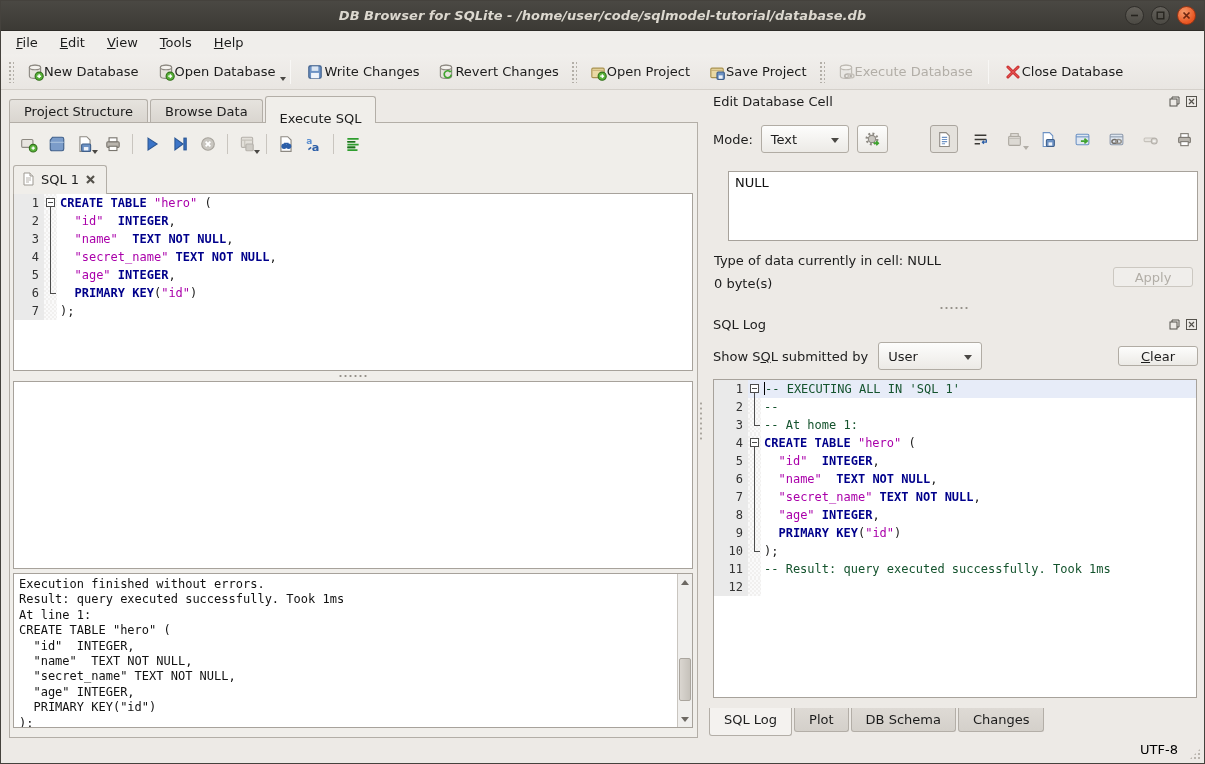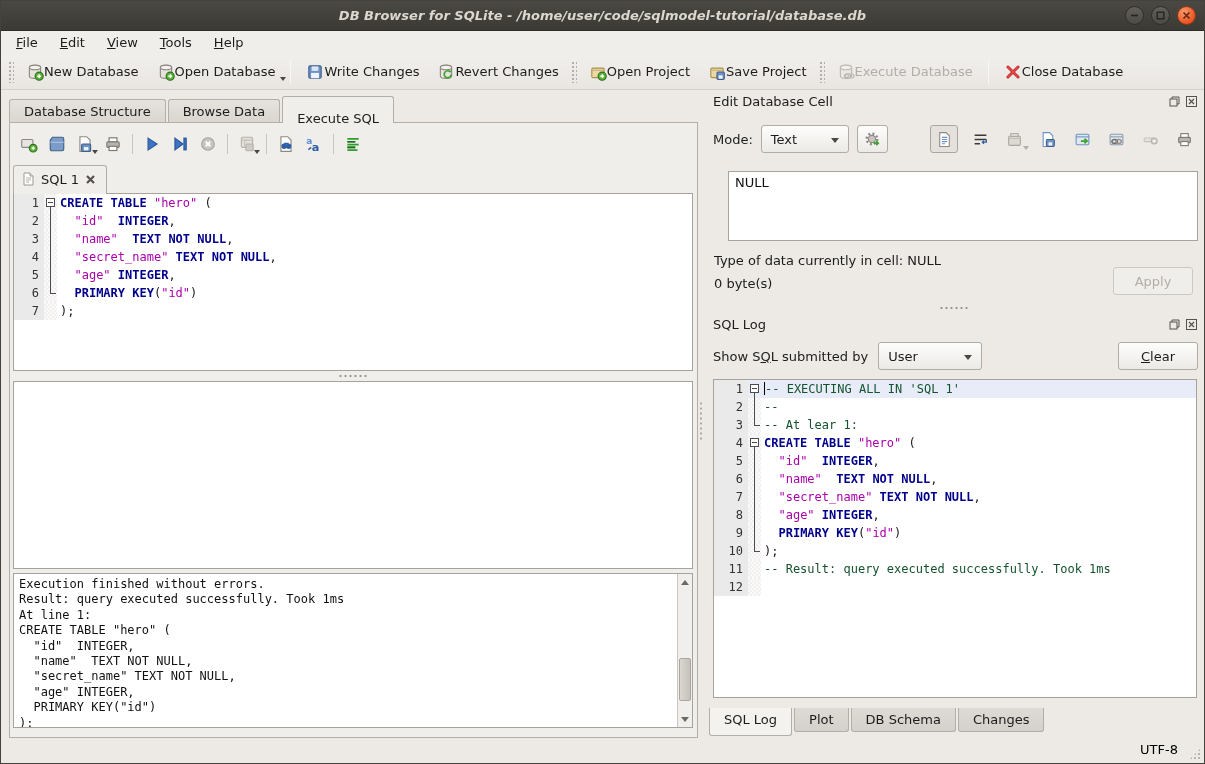--- a/index.html
+++ b/index.html
@@ -135,21 +135,21 @@
   .cbtn.pressed { border:1px solid #aaa59e; border-radius:3px; background:#e4e1dc; width:28px; height:28px; }
   .cbtn svg { width:17px; height:17px; }
   .cbtn .drop-caret { width:0;height:0;border-left:3px solid transparent;border-right:3px solid transparent;
         border-top:4px solid #b2aea7; position:absolute; right:-3px; bottom:1px; }
 
   .cell-value { position:absolute; left:23px; top:80px; width:470px; height:70px;
                 border:1px solid #a7a29b; background:#fff; font-size:13px; padding:3px 6px;
                 font-family:"DejaVu Sans", sans-serif; resize:none; color:#111; }
   .type-info { position:absolute; left:9px; top:162px; font-size:13px; }
   .size-info { position:absolute; left:9px; top:185px; font-size:13px; }
-  .btn { height:28px; border:1px solid #b1aca4; border-radius:3px; font-family:inherit; font-size:13px;
+  .btn { height:20px; border:1px solid #b1aca4; border-radius:3px; font-family:inherit; font-size:13px;
          background:linear-gradient(#fdfdfc,#eceae6); color:#1c1c1c; padding:0 14px; }
   .btn:disabled,.btn.disabled { color:#b2aea7; background:#f0eeeb; border-color:#ccc8c1; }
   .apply-btn { position:absolute; right:9px; top:176px; width:80px; }
   .hsplit-r { position:absolute; left:0; top:213px; width:100%; height:8px; display:flex; align-items:center; justify-content:center; }
 
   .dock2-title { position:absolute; left:0; top:223px; width:100%; }
   .filter-row { position:absolute; left:8px; top:250px; height:30px; width:485px; display:flex; align-items:center; gap:10px; }
   .filter-row .flabel u, .clear-btn u { text-decoration:underline; }
   .clear-btn { margin-left:auto; width:80px; }
 
@@ -277,21 +277,21 @@
       <svg class="icon18" viewBox="0 0 16 16">
           <path d="M3.5 3.5l9 9M12.5 3.5l-9 9" stroke="#c32222" stroke-width="2.6" stroke-linecap="round"></path>
           <path d="M3.5 3.5l9 9M12.5 3.5l-9 9" stroke="#e35050" stroke-width="1.2" stroke-linecap="round"></path>
         </svg>
       <span>Close Database</span>
     </button>
   </div>
 
   <div class="left-area">
     <div class="main-tabs">
-      <div class="mtab">Database Structure</div>
+      <div class="mtab">Project Structure</div>
       <div class="mtab">Browse Data</div>
       <div class="mtab active">Execute SQL</div>
     </div>
 
     <div class="tab-frame">
 
       <div class="sql-toolbar">
         <button class="sbtn">
             <svg viewBox="0 0 16 16">
               <rect x="1.5" y="4" width="10" height="7" rx="1" fill="#e8e5e0" stroke="#8d8982"></rect>
@@ -616,21 +616,21 @@
             <div class="fold-v"></div>
           </div>
           <div class="code"><span class="tok-c">--</span></div>
         </div>
         <div class="code-line">
           <div class="ln">3</div>
           <div class="fold">
             <div class="fold-vt"></div>
             <div class="fold-h"></div>
           </div>
-          <div class="code"><span class="tok-c">-- At lear 1:</span></div>
+          <div class="code"><span class="tok-c">-- At home 1:</span></div>
         </div>
         <div class="code-line">
           <div class="ln">4</div>
           <div class="fold">
             <div class="fold-box"></div>
             <div class="fold-tail"></div>
           </div>
           <div class="code"><span class="tok-k">CREATE TABLE </span><span class="tok-s">"hero"</span><span class="tok-p"> (</span></div>
         </div>
         <div class="code-line">

